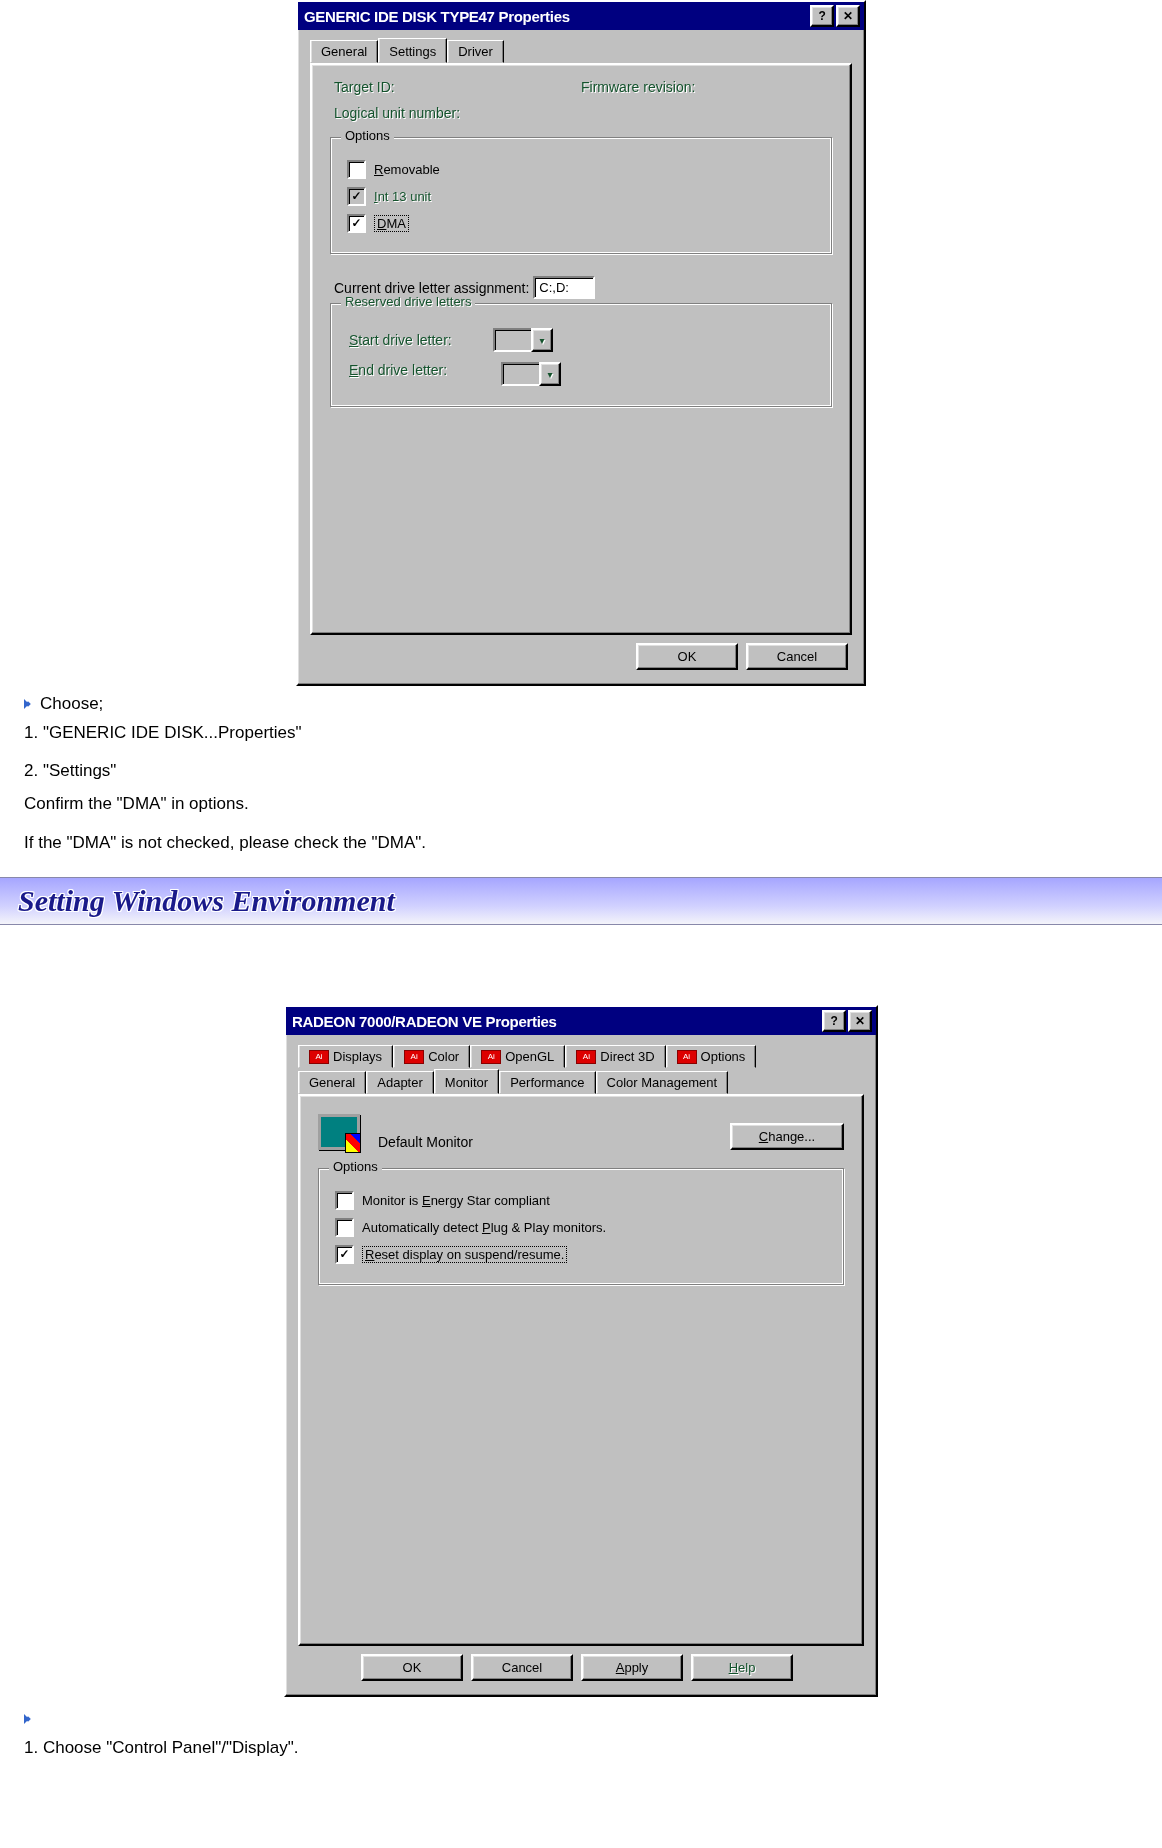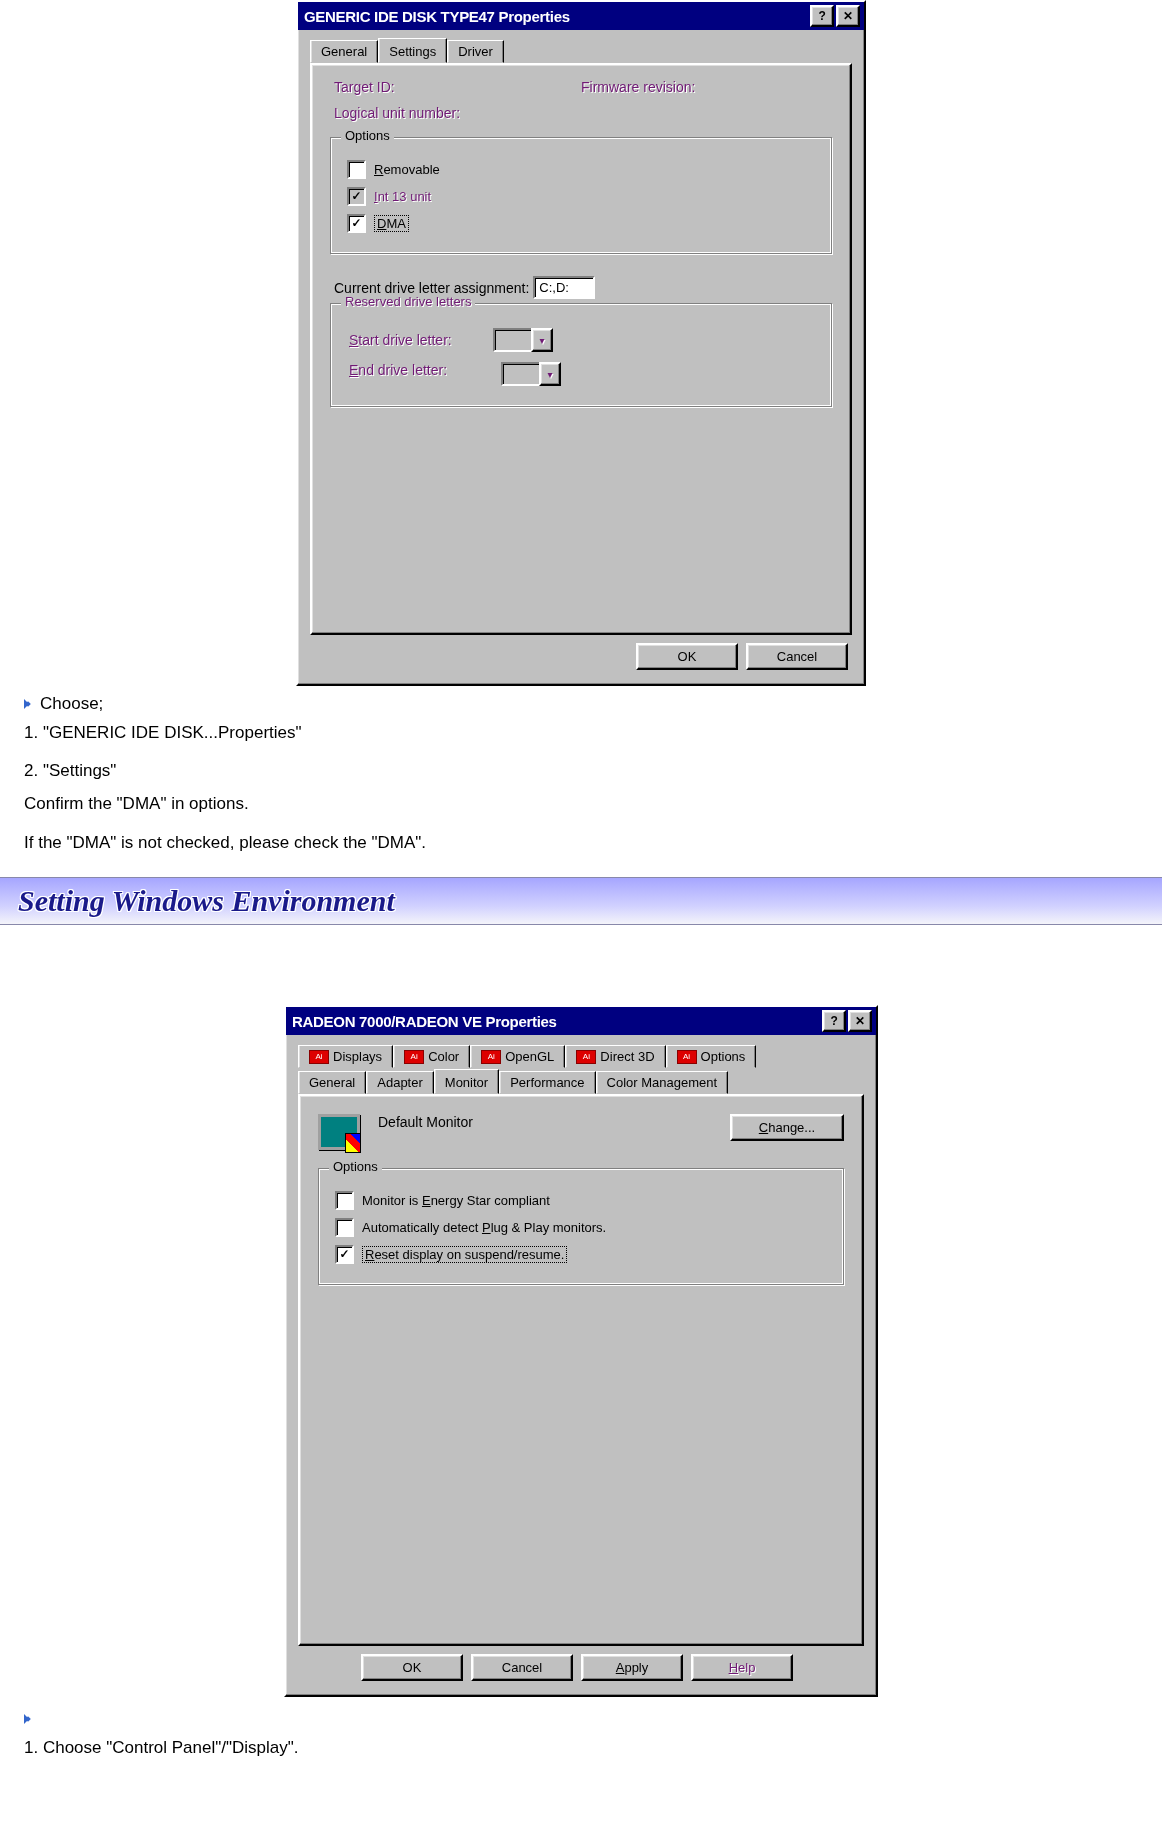--- a/index.html
+++ b/index.html
@@ -12,21 +12,21 @@
   .title-buttons{display:flex;gap:0}
   .title-btn{width:20px;height:18px;background:#c0c0c0;border:2px solid;border-color:#fff #000 #000 #fff;box-shadow:inset -1px -1px 0 #808080, inset 1px 1px 0 #dfdfdf;font-family:"Marlett",Arial;font-size:12px;font-weight:bold;color:#000;display:flex;align-items:center;justify-content:center;margin-left:2px;line-height:0}
   .win-body{padding:6px 8px 10px 8px}
   .tabstrip{display:flex;padding:4px 4px 0 4px;position:relative;z-index:2}
   .tabstrip2{margin-top:-1px}
   .tab{background:#c0c0c0;border:1px solid;border-color:#fff #000 transparent #fff;box-shadow:inset 1px 0 0 #dfdfdf, inset -1px 0 0 #808080;padding:3px 10px 3px 10px;margin-right:0;font-size:13px;display:flex;align-items:center;gap:4px;position:relative}
   .tab.sel{border-bottom-color:#c0c0c0;z-index:3;padding-top:5px;margin-top:-2px;font-size:13px}
   .tab-panel{background:#c0c0c0;border:2px solid;border-color:#fff #000 #000 #fff;box-shadow:inset -1px -1px 0 #808080, inset 1px 1px 0 #dfdfdf;margin:0 4px;padding:14px 18px;min-height:420px;position:relative;border-top:2px solid #fff}
   .group{border:1px solid #808080;box-shadow:inset -1px -1px 0 #fff, inset 1px 1px 0 #fff, 1px 1px 0 #fff;padding:14px 16px 12px 16px;margin-top:6px;position:relative}
   .group-legend{position:absolute;top:-10px;left:10px;background:#c0c0c0;padding:0 4px;font-size:13px}
-  .disabled{color:#701a75;text-shadow:1px 1px 0 #fff}
+  .disabled{color:#14532d;text-shadow:1px 1px 0 #fff}
   .cb-row{display:flex;align-items:center;margin:8px 0;font-size:13px}
   .cb{width:15px;height:15px;background:#fff;border:2px solid;border-color:#808080 #fff #fff #808080;box-shadow:inset 1px 1px 0 #000;display:inline-flex;align-items:center;justify-content:center;margin-right:8px;font-size:12px;font-weight:bold}
   .cb.gray{background:#c0c0c0}
   .cb.chk::after{content:"\2713";font-size:12px;line-height:0;margin-top:-1px}
   .sunken-input{background:#fff;border:2px solid;border-color:#808080 #fff #fff #808080;box-shadow:inset 1px 1px 0 #000;padding:2px 4px;font-size:13px;min-width:50px;display:inline-block}
   .dropdown{display:inline-flex}
   .dd-field{width:36px;height:20px;background:#c0c0c0;border:2px solid;border-color:#808080 #fff #fff #808080;box-shadow:inset 1px 1px 0 #000}
   .dd-btn{width:18px;height:20px;background:#c0c0c0;border:2px solid;border-color:#fff #000 #000 #fff;box-shadow:inset -1px -1px 0 #808080, inset 1px 1px 0 #dfdfdf;display:flex;align-items:center;justify-content:center;font-size:10px;margin-left:-2px}
   .dd-btn::after{content:"\25BE"}
   .btn{background:#c0c0c0;border:2px solid;border-color:#fff #000 #000 #fff;box-shadow:inset -1px -1px 0 #808080, inset 1px 1px 0 #dfdfdf;padding:4px 0;font-size:13px;text-align:center;min-width:98px}
@@ -188,21 +188,21 @@
               <span>Monitor</span>
             </div>
           <div class="tab">
               <span>Performance</span>
             </div>
           <div class="tab">
               <span>Color Management</span>
             </div>
         </div>
         <div class="tab-panel" style="min-height:520px">
-          <div style="display:flex;align-items:flex-start;margin:4px 0 18px 0">
+          <div style="display:flex;align-items:flex-end;margin:4px 0 18px 0">
             <span class="icon-monitor"></span>
             <span style="margin-left:18px;flex:1">Default Monitor</span>
             <div class="btn" style="min-width:110px"><span class="under">C</span>hange...</div>
           </div>
           <div class="group">
             <span class="group-legend">Options</span>
             <div class="cb-row">
                 <span class="cb"></span>
                 <span>Monitor is <span class="under">E</span>nergy Star compliant</span>
               </div>

